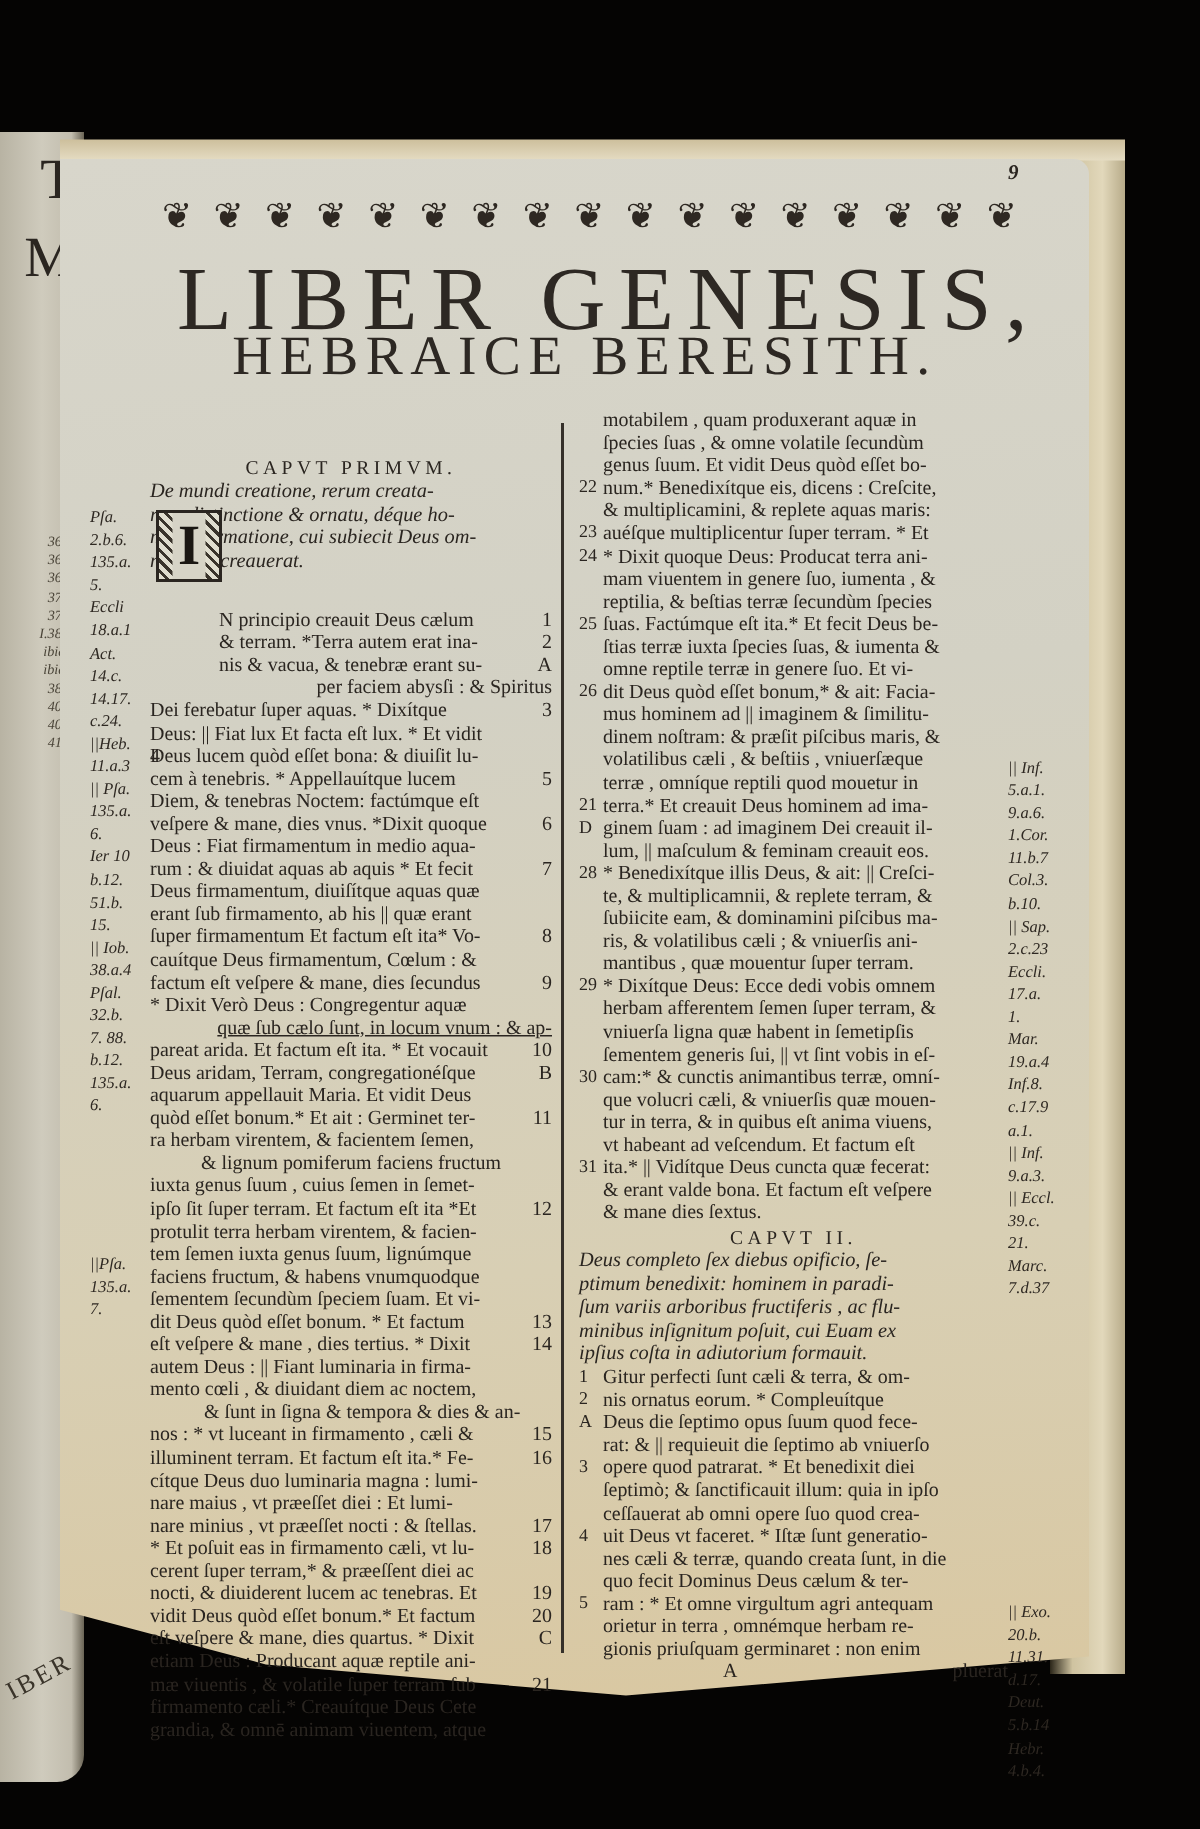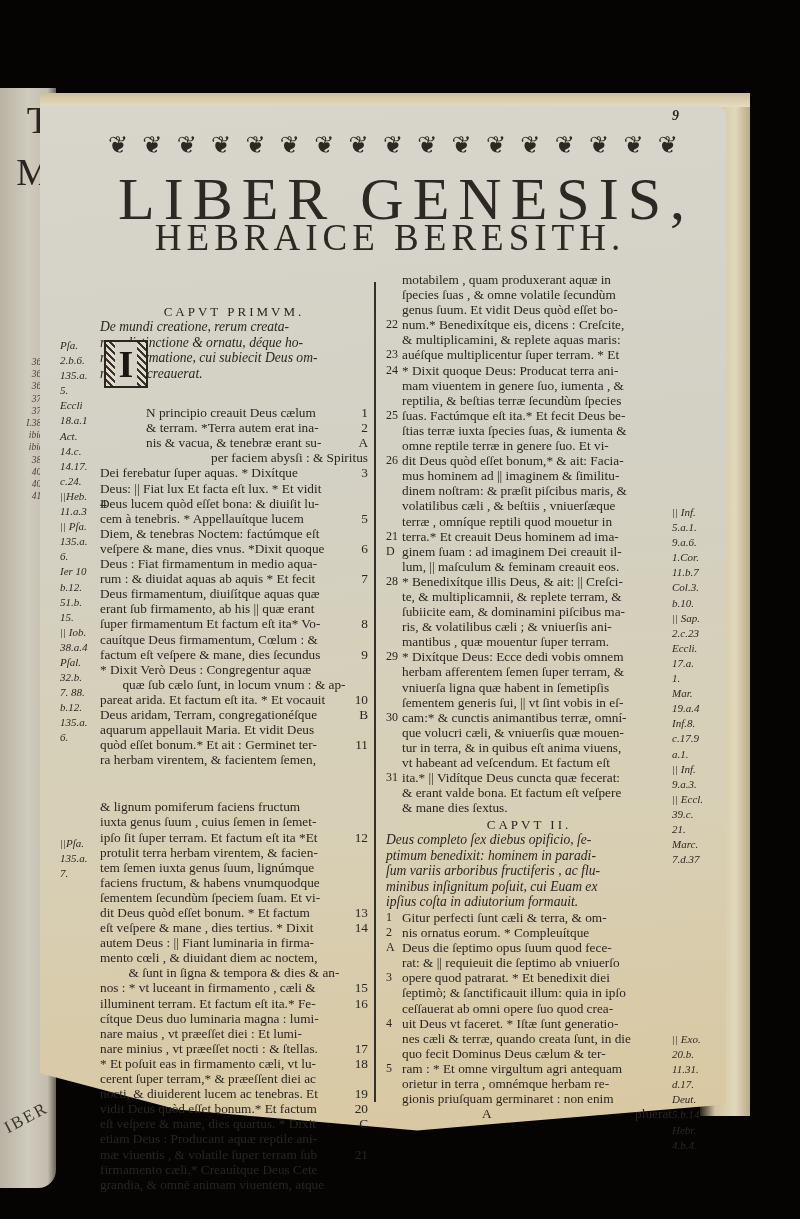--- a/index.html
+++ b/index.html
@@ -173,21 +173,21 @@
         <span></span>
       </div>
       <div class="line" style="justify-content: space-between;">
         <span>factum eſt veſpere &amp; mane, dies ſecundus</span>
         <span>9</span>
       </div>
       <div class="line" style="justify-content: space-between;">
         <span>* Dixit Verò Deus : Congregentur aquæ</span>
         <span></span>
       </div>
-      <div class="line" style="justify-content: center;">
+      <div class="line" style="justify-content: flex-end; text-decoration: underline;">
         <span>quæ ſub cælo ſunt, in locum vnum : &amp; ap-</span>
         <span></span>
       </div>
       <div class="line" style="justify-content: space-between;">
         <span>pareat arida. Et factum eſt ita. * Et vocauit</span>
         <span>10</span>
       </div>
       <div class="line" style="justify-content: space-between; gap: 12px;">
         <span>Deus aridam, Terram, congregationéſque</span>
         <span>B</span>
@@ -197,21 +197,21 @@
         <span></span>
       </div>
       <div class="line" style="justify-content: space-between;">
         <span>quòd eſſet bonum.* Et ait : Germinet ter-</span>
         <span>11</span>
       </div>
       <div class="line" style="justify-content: space-between;">
         <span>ra herbam virentem, &amp; facientem ſemen,</span>
         <span></span>
       </div>
-      <div class="line" style="justify-content: flex-start; margin-top: 32px;">
+      <div class="line" style="justify-content: center;">
         <span>&amp; lignum pomiferum faciens fructum</span>
         <span></span>
       </div>
       <div class="line" style="justify-content: space-between;">
         <span>iuxta genus ſuum , cuius ſemen in ſemet-</span>
         <span></span>
       </div>
       <div class="line" style="justify-content: space-between;">
         <span>ipſo ſit ſuper terram. Et factum eſt ita *Et</span>
         <span>12</span>
@@ -241,21 +241,21 @@
         <span>14</span>
       </div>
       <div class="line" style="justify-content: space-between;">
         <span>autem Deus : || Fiant luminaria in firma-</span>
         <span></span>
       </div>
       <div class="line" style="justify-content: space-between;">
         <span>mento cœli , &amp; diuidant diem ac noctem,</span>
         <span></span>
       </div>
-      <div class="line" style="justify-content: center;">
+      <div class="line" style="justify-content: flex-start; margin-left: 36px;">
         <span>&amp; ſunt in ſigna &amp; tempora &amp; dies &amp; an-</span>
         <span></span>
       </div>
       <div class="line" style="justify-content: space-between;">
         <span>nos : * vt luceant in firmamento , cæli &amp; </span>
         <span>15</span>
       </div>
       <div class="line" style="justify-content: space-between;">
         <span>illuminent terram. Et factum eſt ita.* Fe-</span>
         <span>16</span>
@@ -585,21 +585,21 @@
     <div>c.17.9</div>
     <div>a.1.</div>
     <div>|| Inf.</div>
     <div>9.a.3.</div>
     <div>|| Eccl.</div>
     <div>39.c.</div>
     <div>21.</div>
     <div>Marc.</div>
     <div>7.d.37</div>
   </div>
-<div class="margin-right" id="mright2" style="top: 1032px;">
+<div class="margin-right" id="mright2" style="top: 1068px;">
     <div>|| Exo.</div>
     <div>20.b.</div>
     <div>11.31.</div>
     <div>d.17.</div>
     <div>Deut.</div>
     <div>5.b.14</div>
     <div>Hebr.</div>
     <div>4.b.4.</div>
   </div>
 

